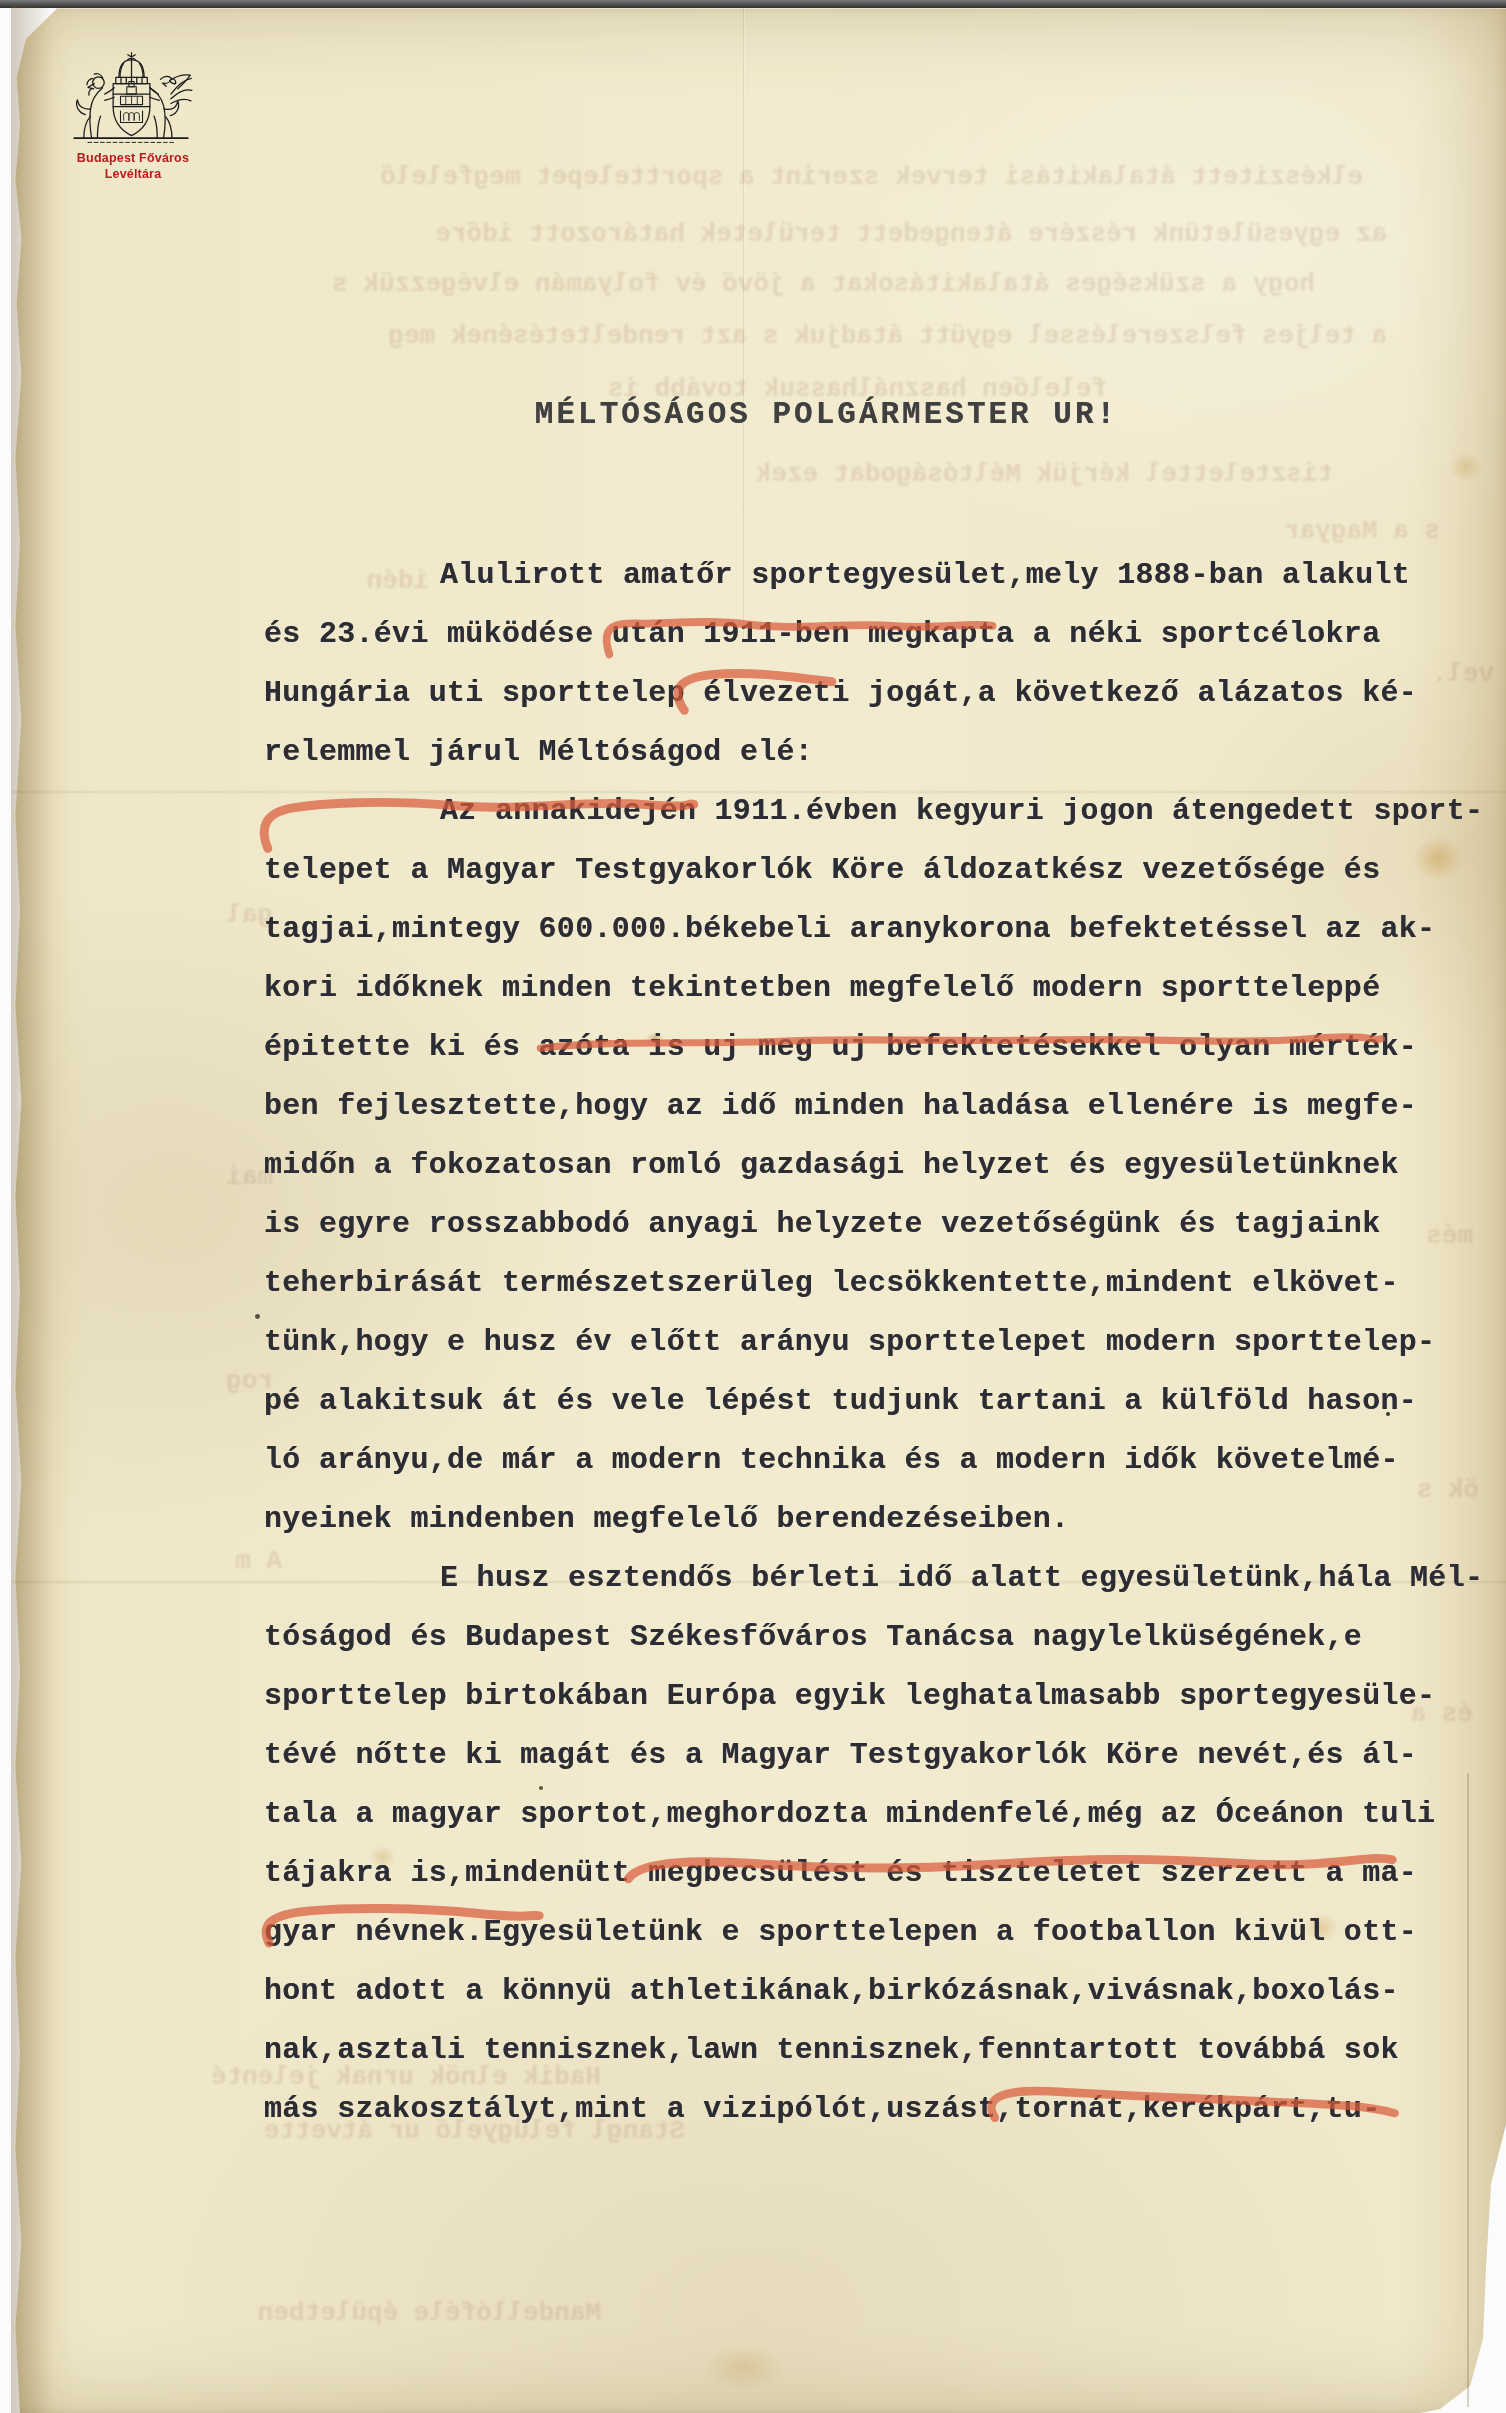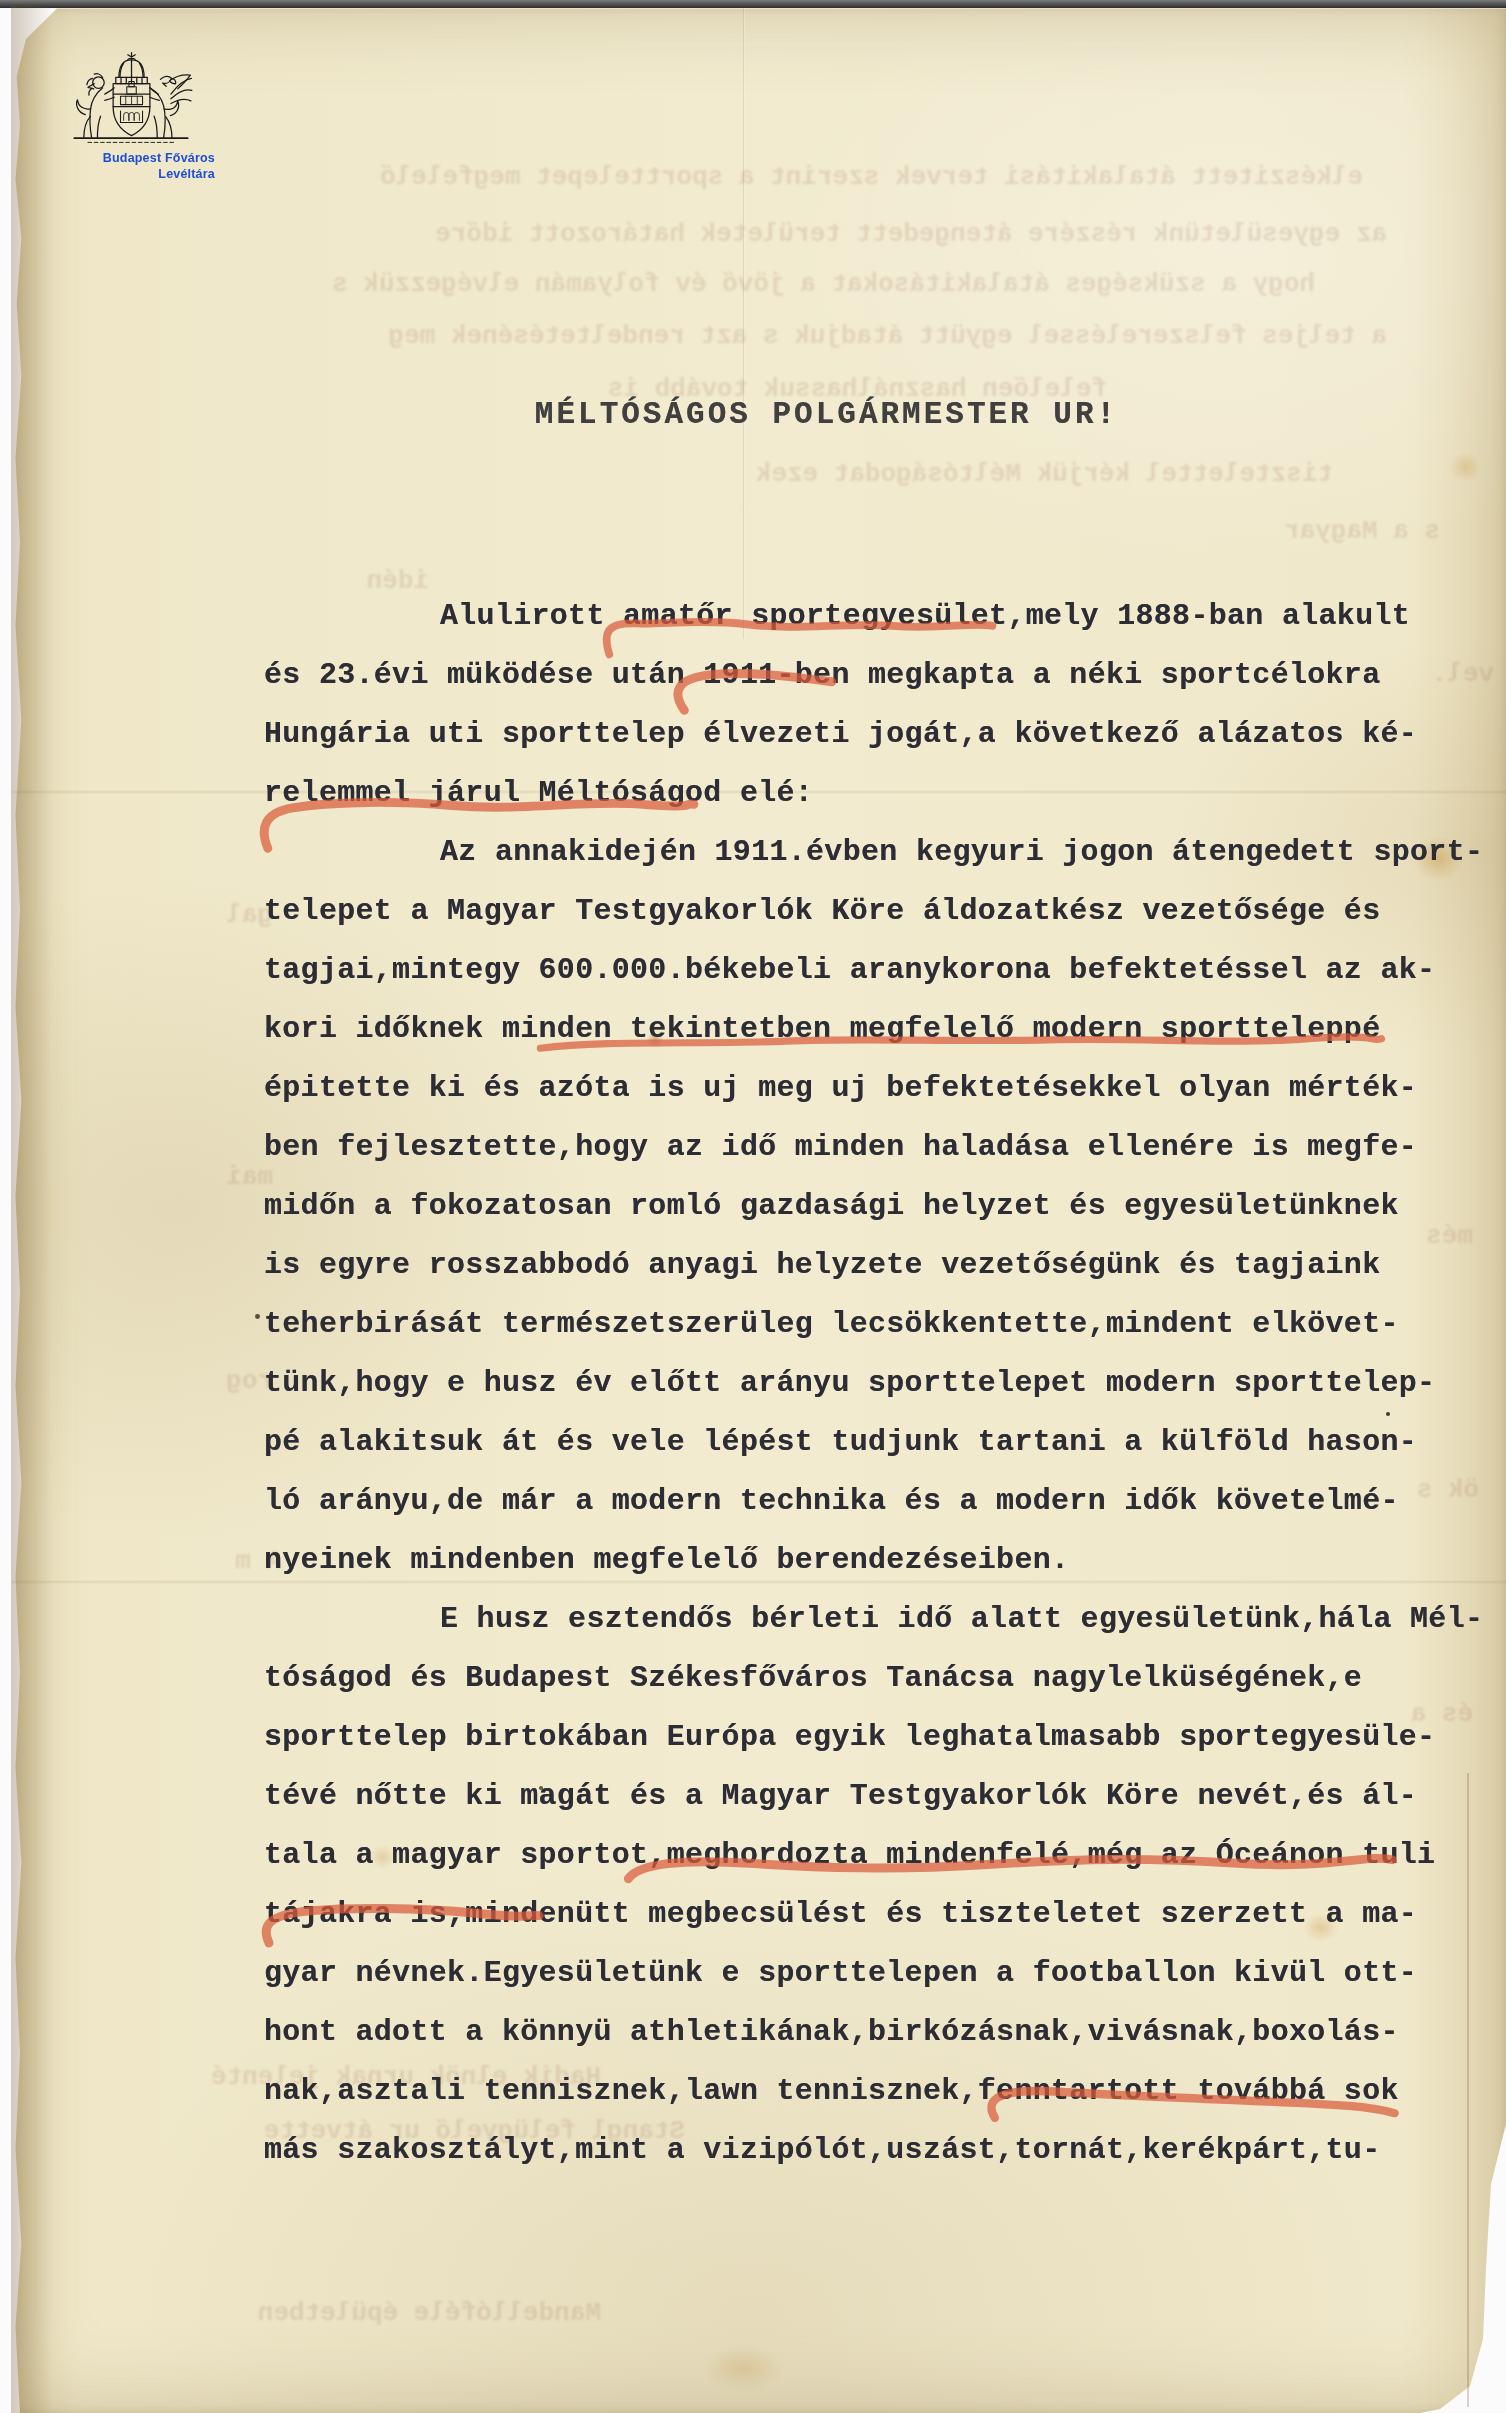--- a/index.html
+++ b/index.html
@@ -31,27 +31,27 @@
     background:linear-gradient(90deg,rgba(110,85,40,.30),rgba(110,85,40,0));}
   .crease-v{position:absolute;left:743px;top:8.3px;width:2.4px;height:631px;
     background:linear-gradient(90deg,rgba(110,85,45,0),rgba(110,85,45,.18),rgba(255,255,255,.25),rgba(110,85,45,0));}
   .crease-h{position:absolute;left:12px;width:1494px;height:3.6px;
     background:linear-gradient(rgba(110,85,45,0),rgba(110,85,45,.12),rgba(110,85,45,0));}
   .fold-r{position:absolute;left:1467px;top:1773px;width:1.8px;height:634px;background:rgba(110,85,45,.25);}
   .stain{position:absolute;border-radius:50%;}
   
   .logo{position:absolute;left:64px;top:50px;width:134px;height:105px;}
   .logo svg{width:100%;height:100%;}
-  .logo-caption{position:absolute;left:51px;top:151px;width:164px;text-align:right;
-    font:700 12.5px/15.5px "Liberation Sans",sans-serif;color:#1d4ed8;letter-spacing:0.2px;}
+  .logo-caption{position:absolute;left:51px;top:151px;width:164px;text-align:center;
+    font:700 12.5px/15.5px "Liberation Sans",sans-serif;color:#b91c1c;letter-spacing:0.2px;}
   
   .salutation{position:absolute;left:264px;top:397px;width:1125px;text-align:center;
     font:700 31px/36px "Liberation Mono","DejaVu Sans Mono",monospace;color:#404040;
     letter-spacing:3px;text-shadow:0 0 0.6px rgba(43,43,52,.6);}
-  .textcol{position:absolute;left:264px;top:587px;width:1166px;}
+  .textcol{position:absolute;left:264px;top:546px;width:1166px;}
   .tline{font:700 30px/59px "Liberation Mono","DejaVu Sans Mono",monospace;height:59px;
     color:#2c2c35;white-space:pre;letter-spacing:0.3px;text-shadow:0 0 0.6px rgba(44,44,53,.55);}
   .tline.ind{padding-left:176px;}
   
   .bleed{position:absolute;left:0;top:0;width:1506px;height:2413px;pointer-events:none;}
   .ghost{position:absolute;transform:scaleX(-1);filter:blur(1.2px);opacity:.32;
     font:700 26px/30px "Liberation Mono","DejaVu Sans Mono",monospace;color:rgba(150,100,78,.55);
     white-space:nowrap;overflow:hidden;}
   
   .redmarks{position:absolute;left:0;top:0;width:1506px;height:2413px;filter:blur(0.5px);}

